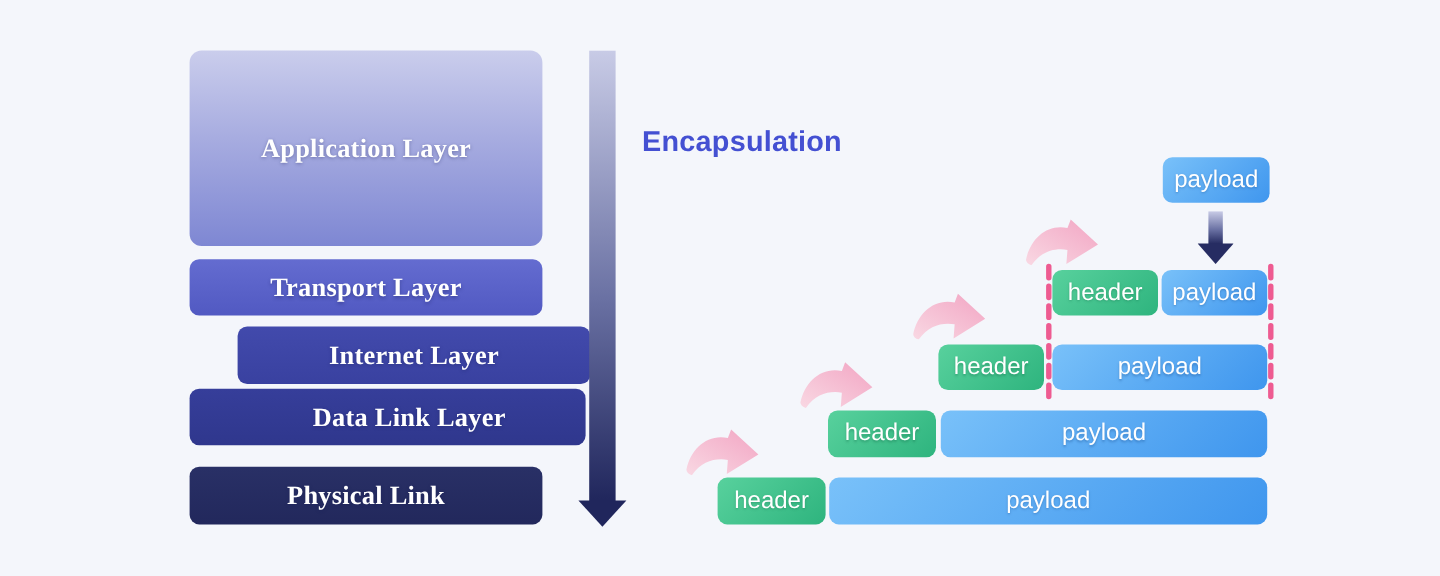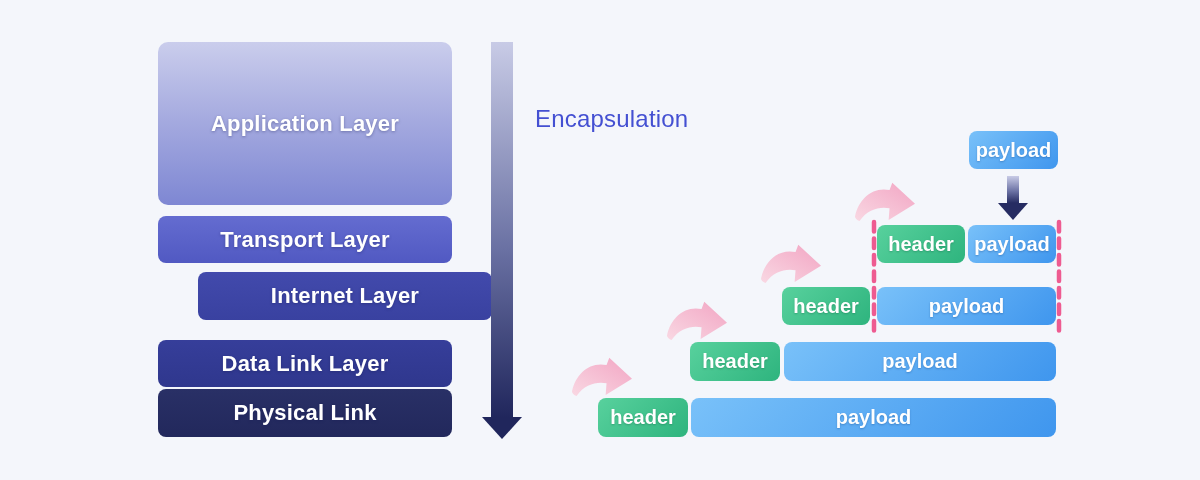--- a/index.html
+++ b/index.html
@@ -15,47 +15,48 @@
   }
   
   .layer{
     position:absolute;
     left:158px;width:294px;
     display:flex;align-items:center;justify-content:center;
     color:#ffffff;font-weight:700;font-size:22px;
     text-shadow:0 1px 3px rgba(23,28,84,.38);
     border-radius:8px;
     letter-spacing:.2px;
+    font-family:Liberation Serif, serif;
   }
   .layer.app{top:42px;height:163px;border-radius:10px;
     background:linear-gradient(180deg,#cacdec 0%,#a7ace0 45%,#7e87d3 100%);}
   .layer.transport{top:216px;height:47px;
     background:linear-gradient(180deg,#646cd0 0%,#5159c2 100%);text-align:right;}
   .layer.internet{top:272px;height:48px;
     background:linear-gradient(180deg,#424aac 0%,#3941a0 100%);margin-left:40px;}
-  .layer.datalink{top:340px;height:47px;
-    background:linear-gradient(180deg,#363e9a 0%,#2f378d 100%);}
+  .layer.datalink{top:324px;height:47px;
+    background:linear-gradient(180deg,#363e9a 0%,#2f378d 100%);padding-left:36px;}
   .layer.physical{top:389px;height:48px;
     background:linear-gradient(180deg,#293066 0%,#22285c 100%);}
 
   
   .big-arrow{position:absolute;left:480px;top:42px;}
 
   .encap-title{
     position:absolute;left:535px;top:105px;
-    font-size:24px;font-weight:400;
+    font-size:24px;font-weight:700;
     color:var(--title-ink,#4450d2);
     letter-spacing:.2px;
   }
 
   
   .fbox{
     position:absolute;
     display:flex;align-items:center;justify-content:center;
-    color:#ffffff;font-weight:700;font-size:20px;
+    color:#ffffff;font-weight:400;font-size:20px;
     border-radius:8px;
   }
   .fbox.payload{
     background:linear-gradient(135deg,var(--payload-blue-light,#79c1f9) 0%,var(--payload-blue-dark,#3f96ee) 100%);
     text-shadow:0 1px 2px rgba(17,64,126,.35);
   }
   .fbox.header{
     background:linear-gradient(135deg,var(--header-green-light,#58d19d) 0%,var(--header-green-dark,#2eb47e) 100%);
     text-shadow:0 1px 2px rgba(13,92,60,.35);
   }

